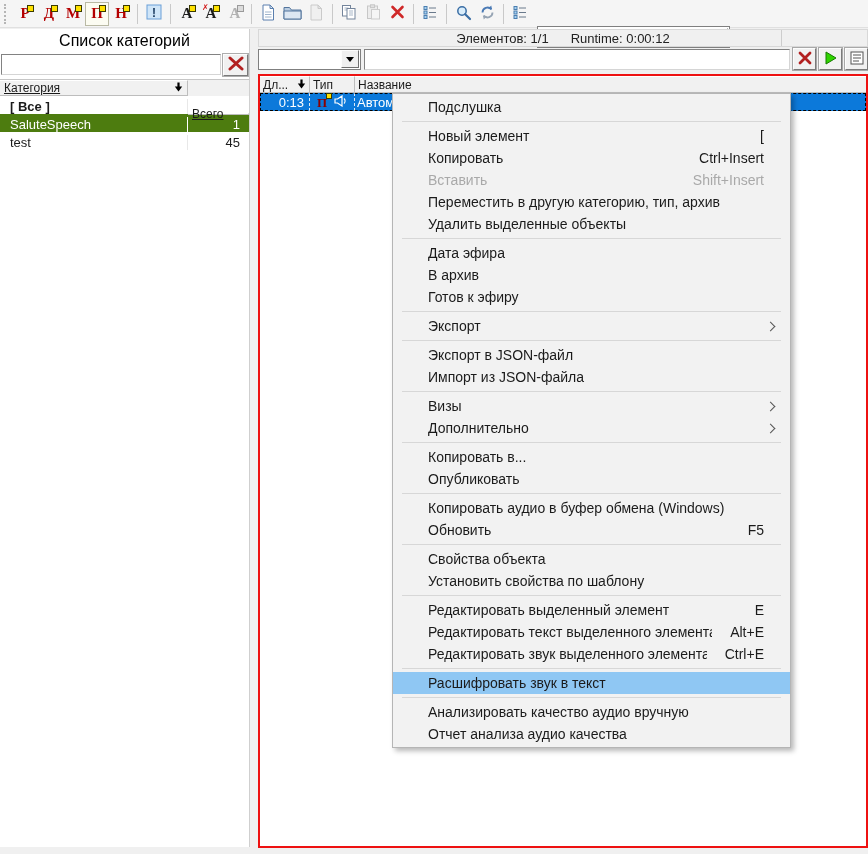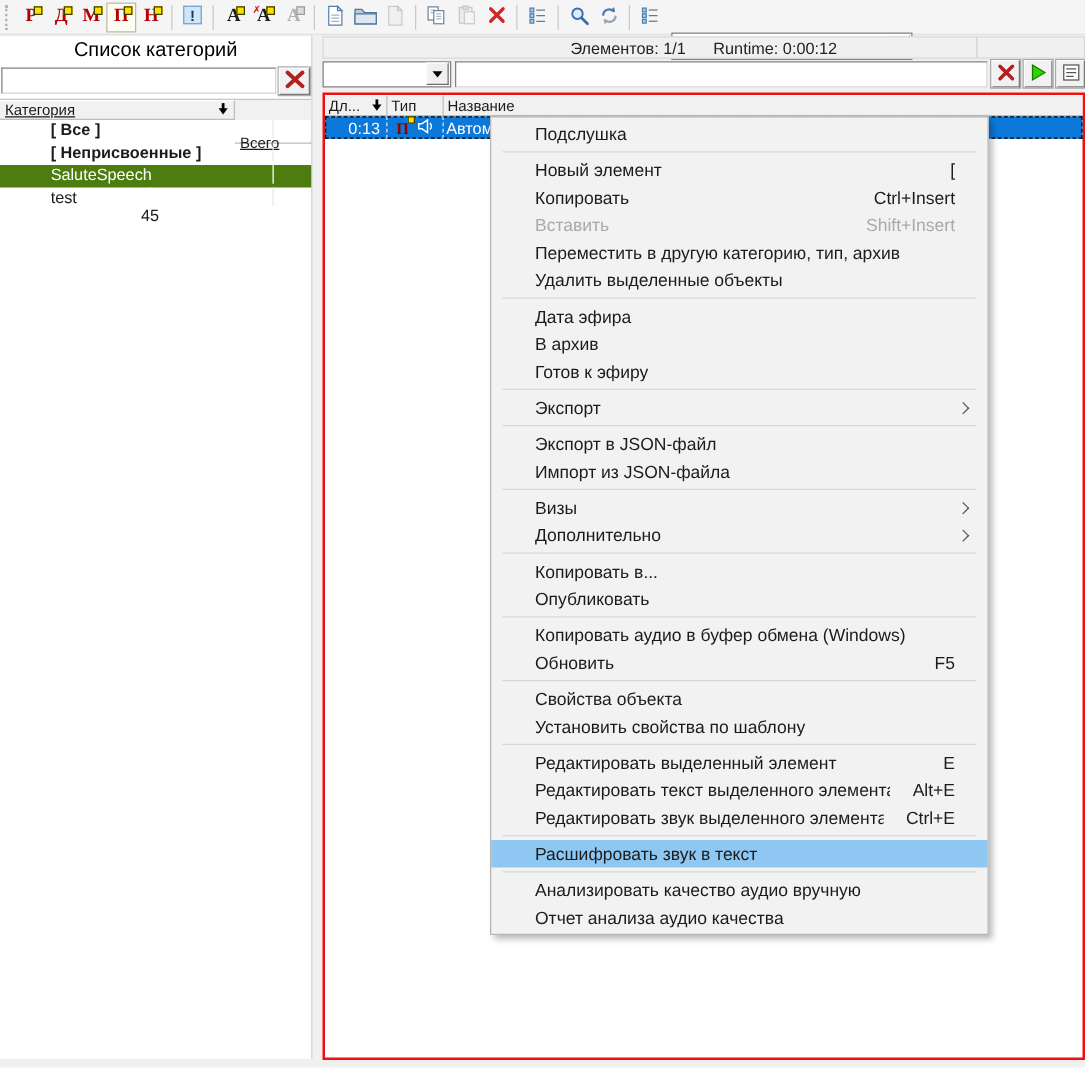--- a/index.html
+++ b/index.html
@@ -58,21 +58,21 @@
   .clear-btn {
     width:25px; height:22px; background:#f1f1f1; border:1px solid;
     border-color:#fdfdfd #7a7a7a #7a7a7a #fdfdfd; outline:1px solid #adadad;
     display:flex; align-items:center; justify-content:center;
   }
   .cat-header { display:flex; height:17px; font-size:12px; background:#f1f1f1; border-top:1px solid #c6c6c6; }
   .cat-hcell { display:flex; align-items:center; padding:0 4px; border-right:1px solid #bdbdbd; border-bottom:1px solid #bdbdbd; border-top:1px solid #fff;text-decoration:underline; }
   .cat-hcell.c1 { width:188px; }
   .cat-hcell.c2 { flex:1;margin-top:33px; }
   .cat-hcell .hl { flex:1; white-space:nowrap; overflow:hidden; }
-  .cat-row { display:flex; height:18px; align-items:center; font-size:13px;flex-direction:column; }
+  .cat-row { display:flex; height:18px; align-items:flex-end; font-size:13px; }
   .cat-row .nm { width:188px; display:flex; align-items:center; padding-left:10px; border-right:1px solid #e8e8e8; white-space:nowrap; }
   .cat-row .tt { flex:1; display:flex; align-items:center; justify-content:flex-end; padding-right:9px; }
   .cat-row.bold { font-weight:bold; }
   .cat-row.selected { background:#4d7c0f; color:#fff; }
   .cat-row.selected .nm { border-right:1px solid #fff; }
 
   
   .right-panel { position:absolute; left:258px; top:29px; width:610px; height:825px; }
   .status-bar {
     height:18px; background:#f0f0f0; border:1px solid #d8d8d8;
@@ -285,24 +285,20 @@
             <path d="M0.8 4.5 h7.4 L4.5 9.5 Z" fill="#000"></path>
           </svg></span>
       </div>
       <div class="cat-hcell c2">
         <span class="hl">Всего</span>
       </div>
     </div>
   <div id="cat-body">
       <div class="cat-row bold">
         <span class="nm">[ Все ]</span>
-        <span class="tt"></span>
-      </div>
-      <div class="cat-row bold">
-        <span class="nm">[ Неприсвоенные ]</span>
         <span class="tt"></span>
       </div>
       <div class="cat-row selected">
         <span class="nm">SaluteSpeech</span>
         <span class="tt">1</span>
       </div>
       <div class="cat-row">
         <span class="nm">test</span>
         <span class="tt">45</span>
       </div>

